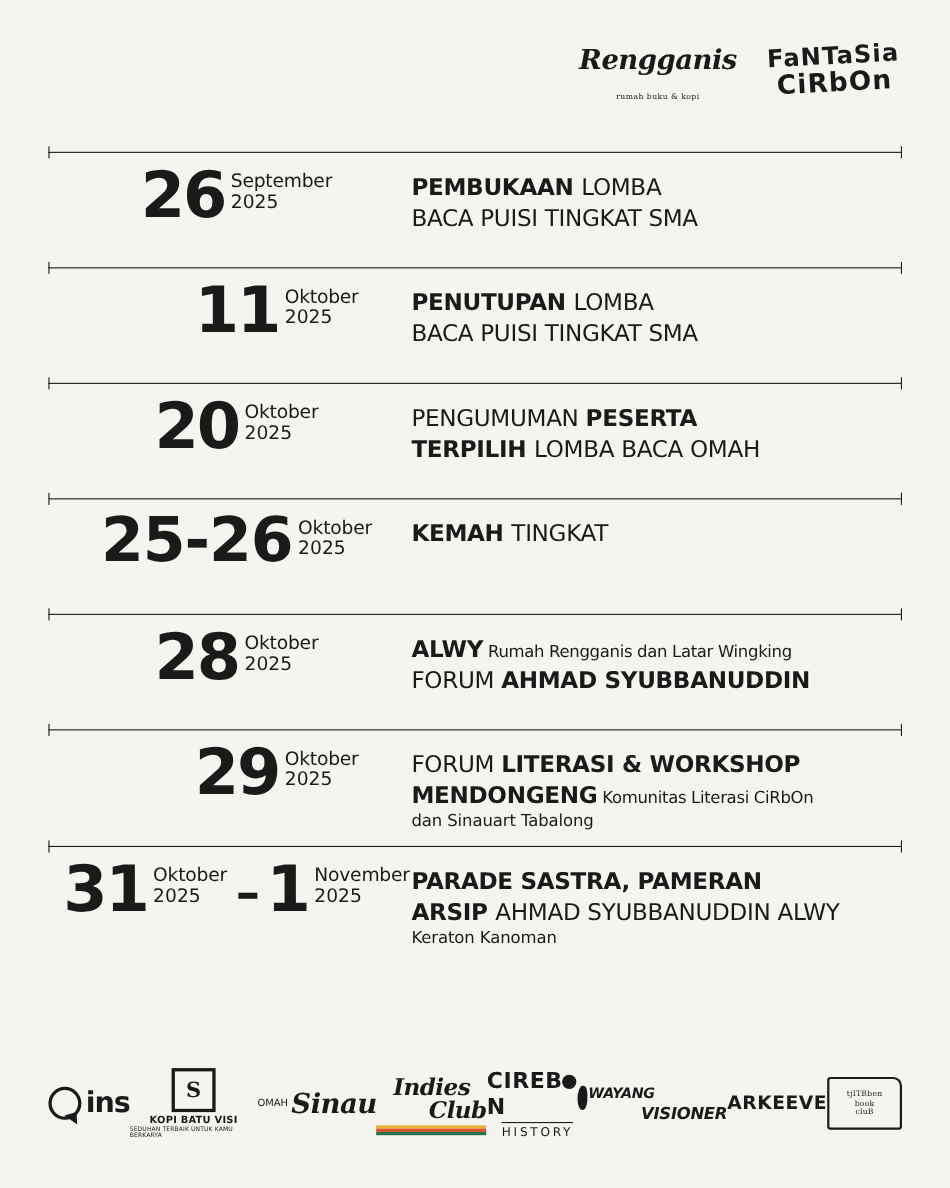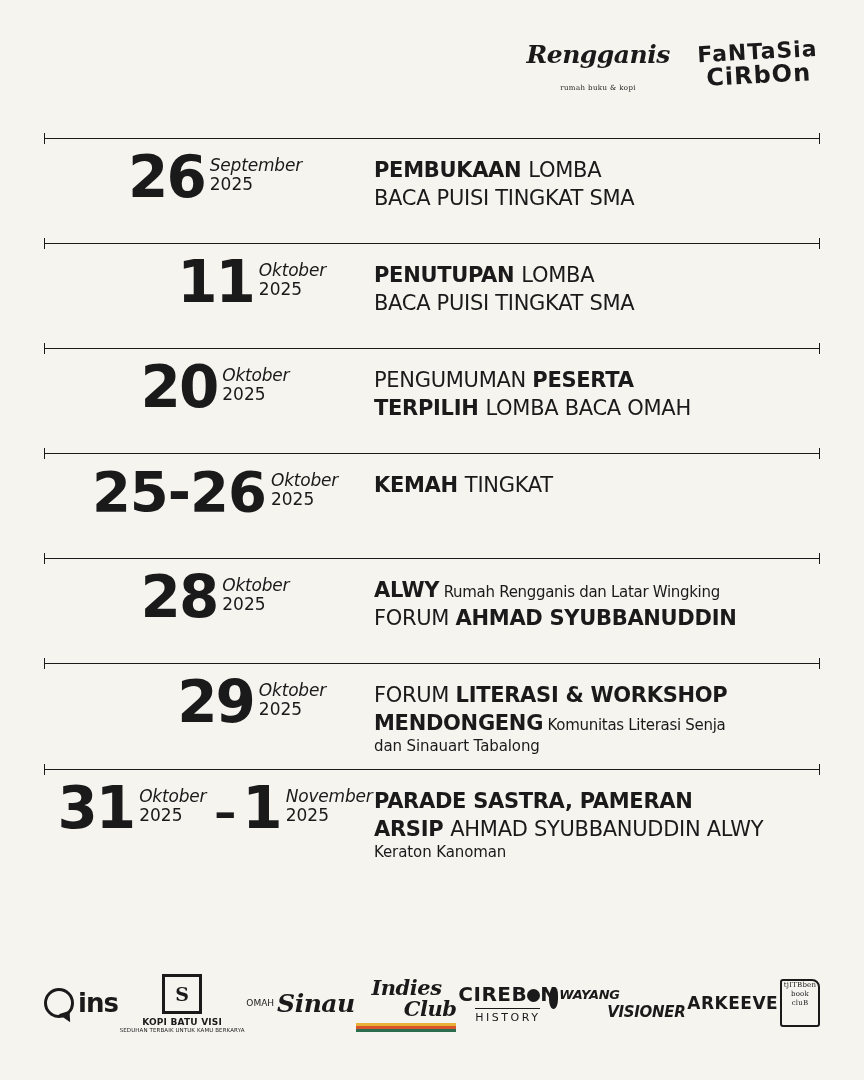--- a/index.html
+++ b/index.html
@@ -110,21 +110,20 @@
   .daynum.wide { font-size: 56px; letter-spacing: -1px; }
   .monthbox {
     padding-left: 5px;
     padding-top: 4px;
   }
   .month {
     font-family: "DejaVu Sans", sans-serif;
     font-size: 17px;
     line-height: 1.05;
     letter-spacing: -0.2px;
-    font-style: italic;
   }
   .year {
     font-family: "DejaVu Sans", sans-serif;
     font-size: 17px;
     line-height: 1.15;
   }
   .dash {
     font-family: "DejaVu Sans", sans-serif;
     font-weight: bold;
     font-size: 44px;
@@ -303,25 +302,25 @@
 
   .sp-arkeeve {
     font-family: "DejaVu Sans", sans-serif;
     font-weight: bold;
     font-size: 17px;
     letter-spacing: 0.5px;
   }
 
   .sp-book { }
   .book-card {
-    width: 40px; height: 48px;
+    width: 68px; height: 48px;
     border: 2px solid #1a1a1a;
     border-radius: 3px 8px 3px 3px;
     display: flex; flex-direction: column;
-    align-items: center; justify-content: flex-start;
+    align-items: center; justify-content: center;
     line-height: 1.25;
   }
   .book-l {
     font-family: "DejaVu Serif", serif;
     font-size: 7px;
     letter-spacing: 0.2px;
   }
 </style>
 </head>
 <body>
@@ -425,21 +424,21 @@
           <div class="dategroup">
             <div class="daynum">29</div>
             <div class="monthbox">
               <div class="month">Oktober</div>
               <div class="year">2025</div>
             </div>
           </div>
         </div>
         <div class="descol">
           <div class="dline"><span>FORUM </span><b>LITERASI &amp; WORKSHOP</b></div>
-          <div class="dline"><b>MENDONGENG</b><span class="inline-venue">   Komunitas Literasi Senja</span></div>
+          <div class="dline"><b>MENDONGENG</b><span class="inline-venue">   Komunitas Literasi CiRbOn</span></div>
           <div class="venue">dan Sinauart Tabalong</div>
         </div>
       </div>
       <div class="rule"></div>
       <div class="row">
         <div class="datecol">
           <div class="dategroup">
             <div class="daynum">31</div>
             <div class="monthbox">
               <div class="month">Oktober</div>

